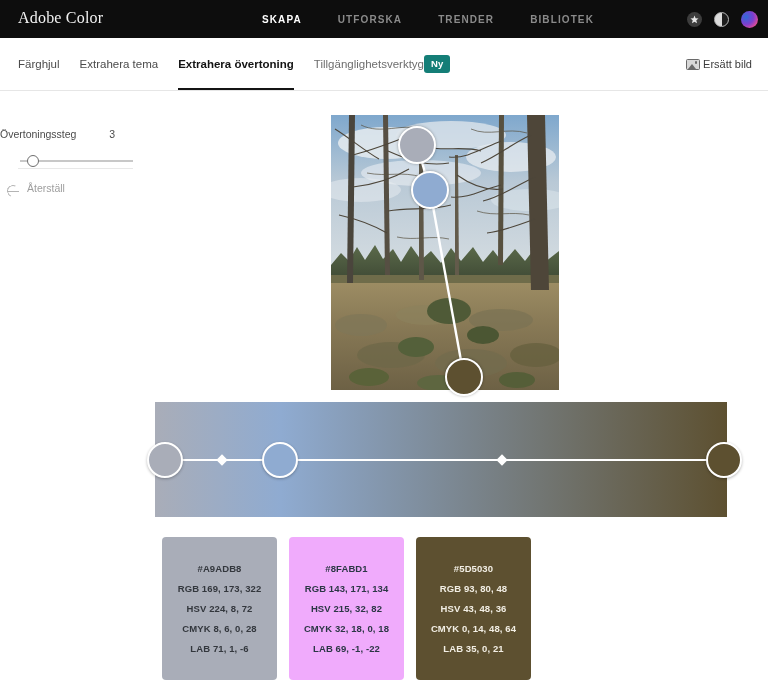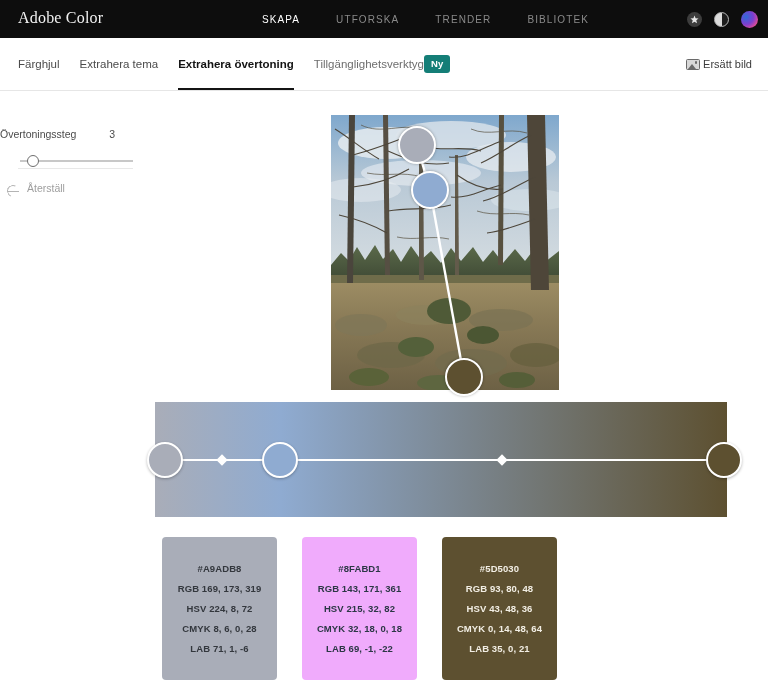--- a/index.html
+++ b/index.html
@@ -38,21 +38,21 @@
     left: 262px;
     top: 0;
     height: 38px;
     display: flex;
     align-items: center;
     gap: 36px;
   }
   .navitem {
     font-size: 10px;
     letter-spacing: 1.1px;
-    font-weight: normal;
+    font-weight: bold;
     color: #8a8a8a;
     cursor: pointer;
     white-space: nowrap;
   }
   .navitem.active {
     color: #ffffff;
   }
   .topicons {
     position: absolute;
     right: 10px;
@@ -334,21 +334,21 @@
     top: 54px;
     cursor: pointer;
   }
 
   
   .swatches {
     position: absolute;
     left: 162px;
     top: 537px;
     display: flex;
-    gap: 25px;
+    gap: 12px;
   }
   .swatch {
     width: 115px;
     height: 143px;
     border-radius: 4px;
     display: flex;
     flex-direction: column;
     align-items: center;
     justify-content: center;
     gap: 9px;
@@ -517,29 +517,29 @@
 
   <div class="grad-stop" style="left:-8px; background:#A9ADB8;"></div>
   <div class="grad-stop" style="left:107px; background:#8FABD1;"></div>
   <div class="grad-stop" style="left:551px; background:#5D5030;"></div>
 </div>
 
 <div class="swatches">
 
   <div class="swatch" style="background:#A9ADB8; color:#33373d;">
     <div>#A9ADB8</div>
-    <div>RGB 169, 173, 319</div>
+    <div>RGB 169, 173, 322</div>
     <div>HSV 224, 8, 72</div>
     <div>CMYK 8, 6, 0, 28</div>
     <div>LAB 71, 1, -6</div>
   </div>
 
   <div class="swatch" style="background:#f0abfc; color:#2b3745;">
     <div>#8FABD1</div>
-    <div>RGB 143, 171, 361</div>
+    <div>RGB 143, 171, 134</div>
     <div>HSV 215, 32, 82</div>
     <div>CMYK 32, 18, 0, 18</div>
     <div>LAB 69, -1, -22</div>
   </div>
 
   <div class="swatch" style="background:#5D5030; color:#f2eee4;">
     <div>#5D5030</div>
     <div>RGB 93, 80, 48</div>
     <div>HSV 43, 48, 36</div>
     <div>CMYK 0, 14, 48, 64</div>

